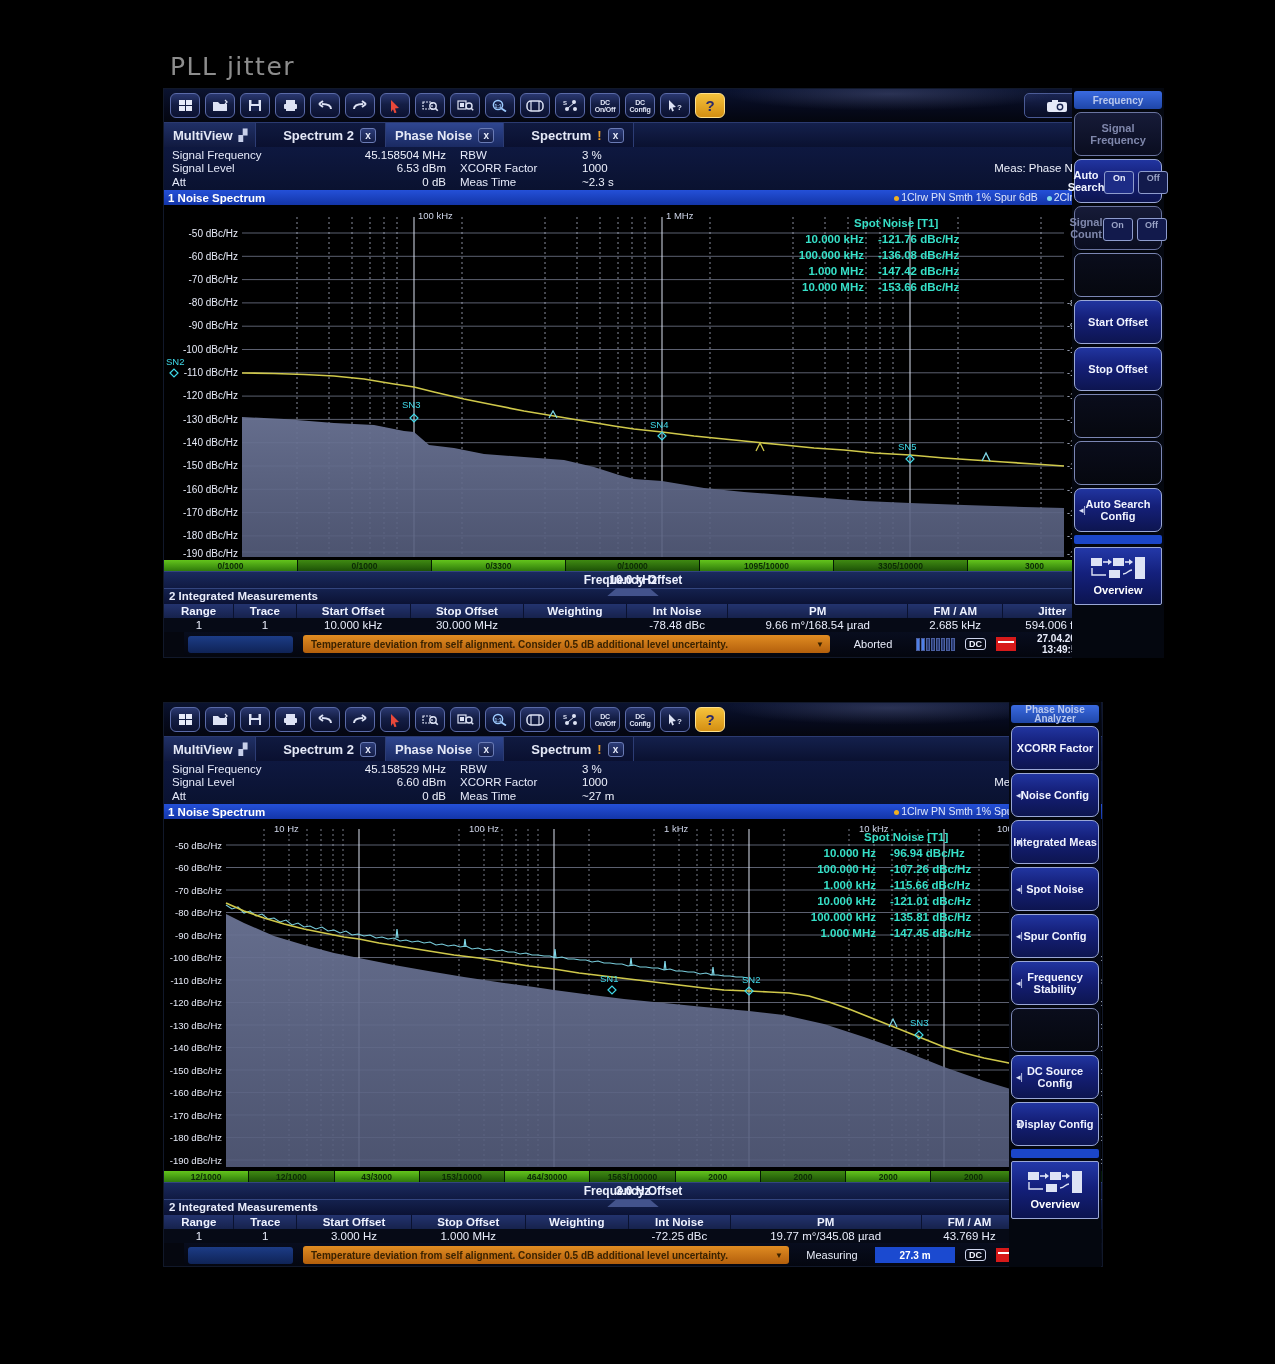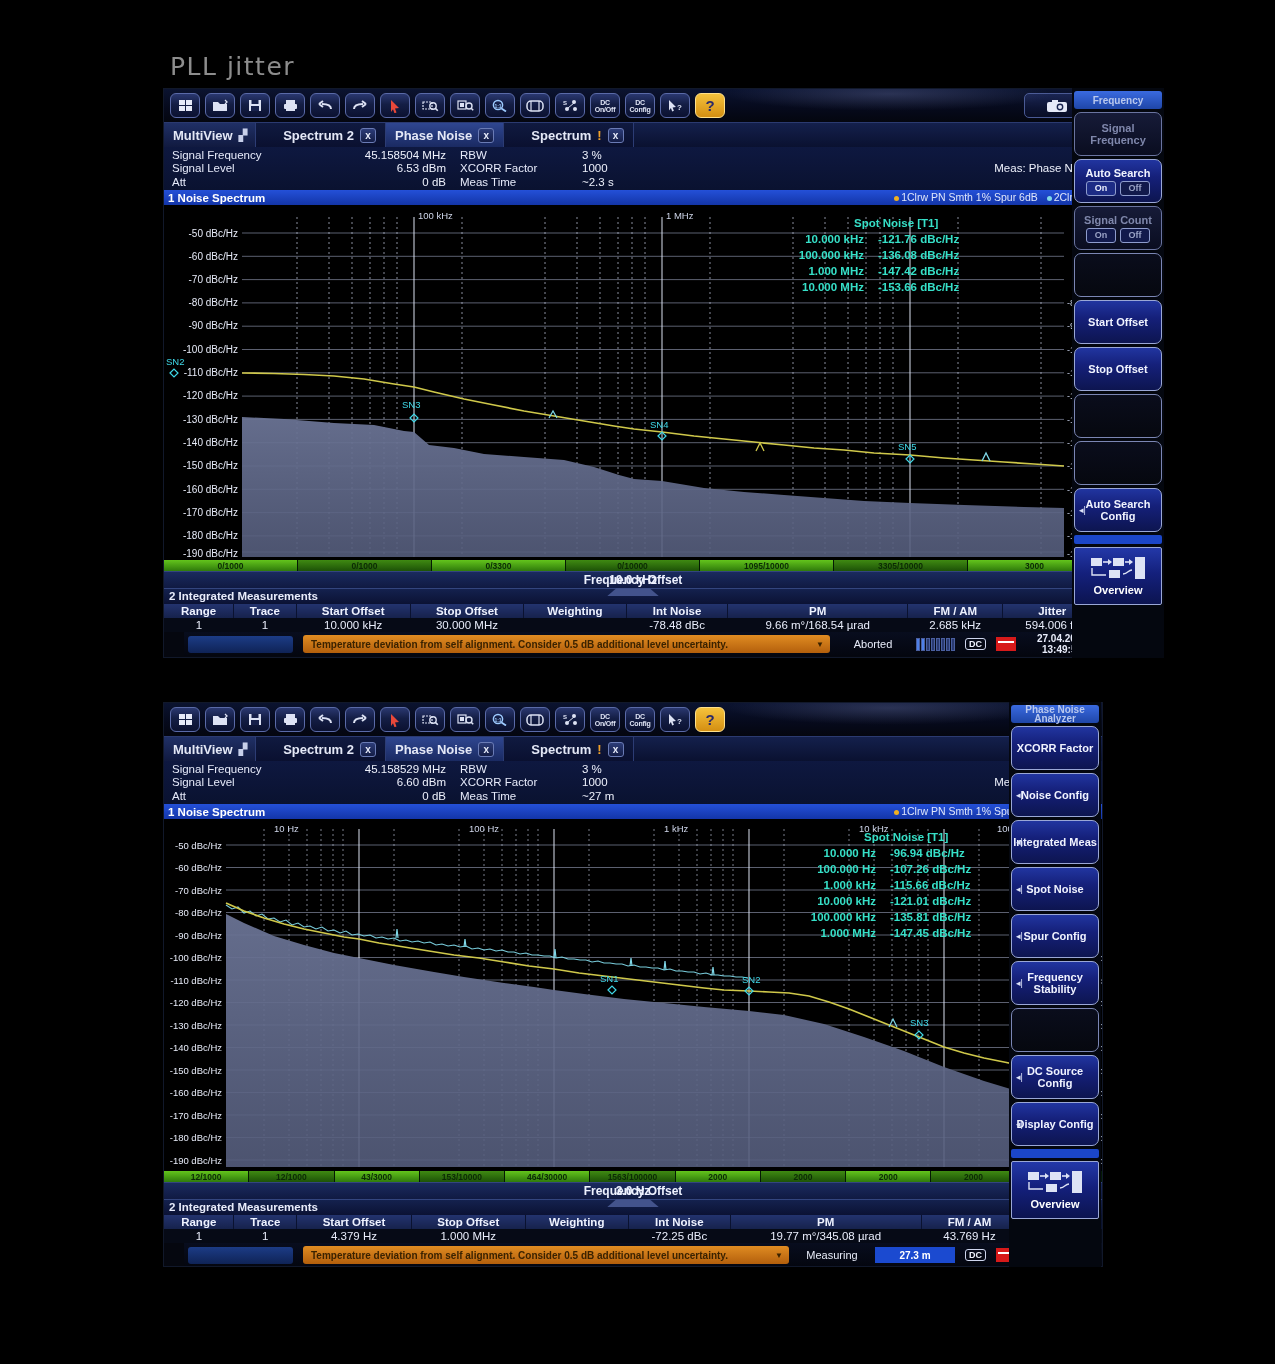--- a/index.html
+++ b/index.html
@@ -221,21 +221,21 @@
   .sk.arrow:before {
     content:"◂|"; position:absolute; left:4px; top:50%; transform:translateY(-50%);
     font-size:9px; color:#dde3f8; font-weight:normal;
   }
   .sk .toggle { display:flex; gap:4px; margin-top:2px; justify-content:center;}
   .sk .tg {
     min-width:30px; border:1px solid #8e9ccd; border-radius:3px;
     font-size:9px; padding:0 5px; background:#1d2c86; color:#e9edfc;
   }
   .sk .tg.off { background:#121a4c; color:#9aa3c6;}
-  .sk-col { display:flex; flex-direction:column; justify-content:center;}
+  .sk-col { display:flex; flex-direction:row; justify-content:center;}
   .sk-ov {
     height:58px; border-radius:2px;
     background: linear-gradient(180deg,#2338a8 0%,#14207c 45%,#0c1450 100%);
     border:1px solid #9aa7d6; color:#fff; font-size:11px; font-weight:bold;
     display:flex; flex-direction:column; align-items:center; justify-content:center; gap:2px;
   }
   .sk-bluebar { height:9px; background:#1b46c8; border-radius:2px; }
 </style>
 </head>
 <body>
@@ -1002,21 +1002,21 @@
       <th>Stop Offset</th>
       <th>Weighting</th>
       <th>Int Noise</th>
       <th>PM</th>
       <th>FM / AM</th>
       <th>Jitter</th>
     </tr>
     <tr>
       <td>1</td>
       <td>1</td>
-      <td>4.379 Hz</td>
+      <td>3.000 Hz</td>
       <td>1.000 MHz</td>
       <td></td>
       <td>-72.25 dBc</td>
       <td>19.77 m°/345.08 µrad</td>
       <td>43.769 Hz</td>
       <td>1.216 ps</td>
     </tr>
   </tbody>
     </table>
 

